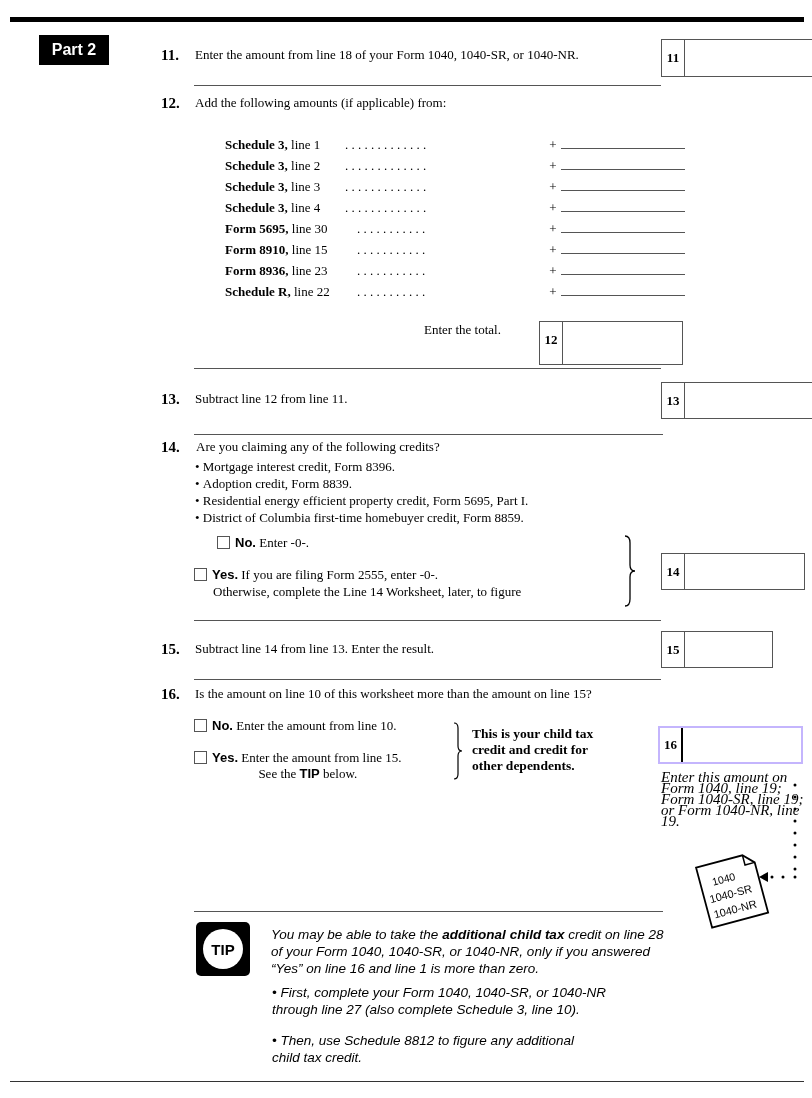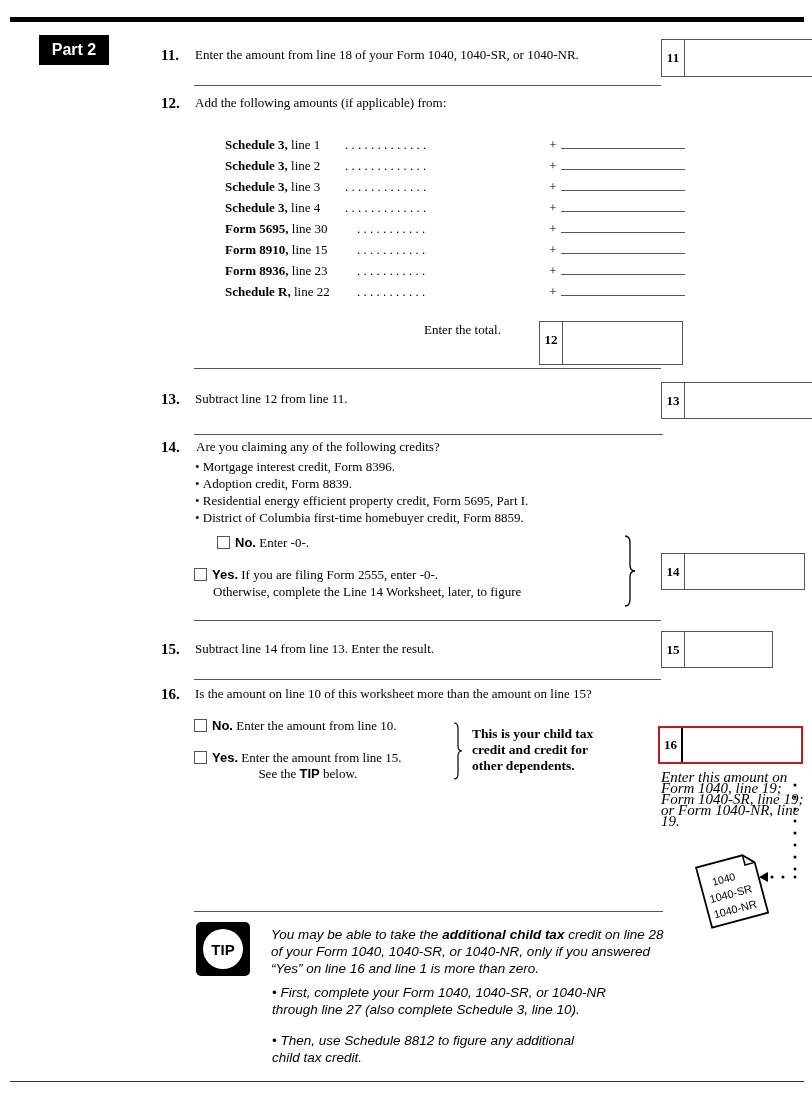--- a/index.html
+++ b/index.html
@@ -10,21 +10,21 @@
   .part-badge { left: 39px; top: 35px; width: 70px; height: 30px; background: #000; color: #fff;
     font-family: "Liberation Sans", sans-serif; font-weight: bold; font-size: 16px;
     display: flex; align-items: center; justify-content: center; }
   .lnum { font-weight: bold; font-size: 15px; }
   .ltext { font-size: 13px; white-space: nowrap; }
   .hrule { height: 1px; background: #555; }
   .box { border: 1px solid #555; display: flex; background: #fff; }
   .box .bn { width: 23px; border-right: 1px solid #555; font-weight: bold; font-size: 13px;
     display: flex; align-items: center; justify-content: center; }
   .box .bv { flex: 1; }
-  .box.thick { border: 2px solid #b91c1c; }
+  .box.thick { border: 2px solid #c4b5fd; }
   .box.thick .bn { border-right: 2px solid #000; }
   .sched-row { display: flex; align-items: center; height: 21px; font-size: 13px; }
   .sched-label { width: 120px; white-space: nowrap; }
   .sched-dots { width: 200px; letter-spacing: 0; white-space: nowrap; overflow: hidden; color: #000; }
   .sched-plus { width: 16px; text-align: center; }
   .sched-line { width: 124px; border-bottom: 1px solid #555; height: 10px; margin-top: -2px; }
   .bul { font-size: 13px; line-height: 17px; white-space: nowrap; }
   .cb { width: 13px; height: 13px; border: 1px solid #555; display: inline-block; vertical-align: -2px; margin-right: 5px; background:#fff; }
   .sans-b { font-family: "Liberation Sans", sans-serif; font-weight: bold; }
   .tip-text { font-family: "Liberation Sans", sans-serif; font-style: italic; font-size: 13.5px; line-height: 17px; }

